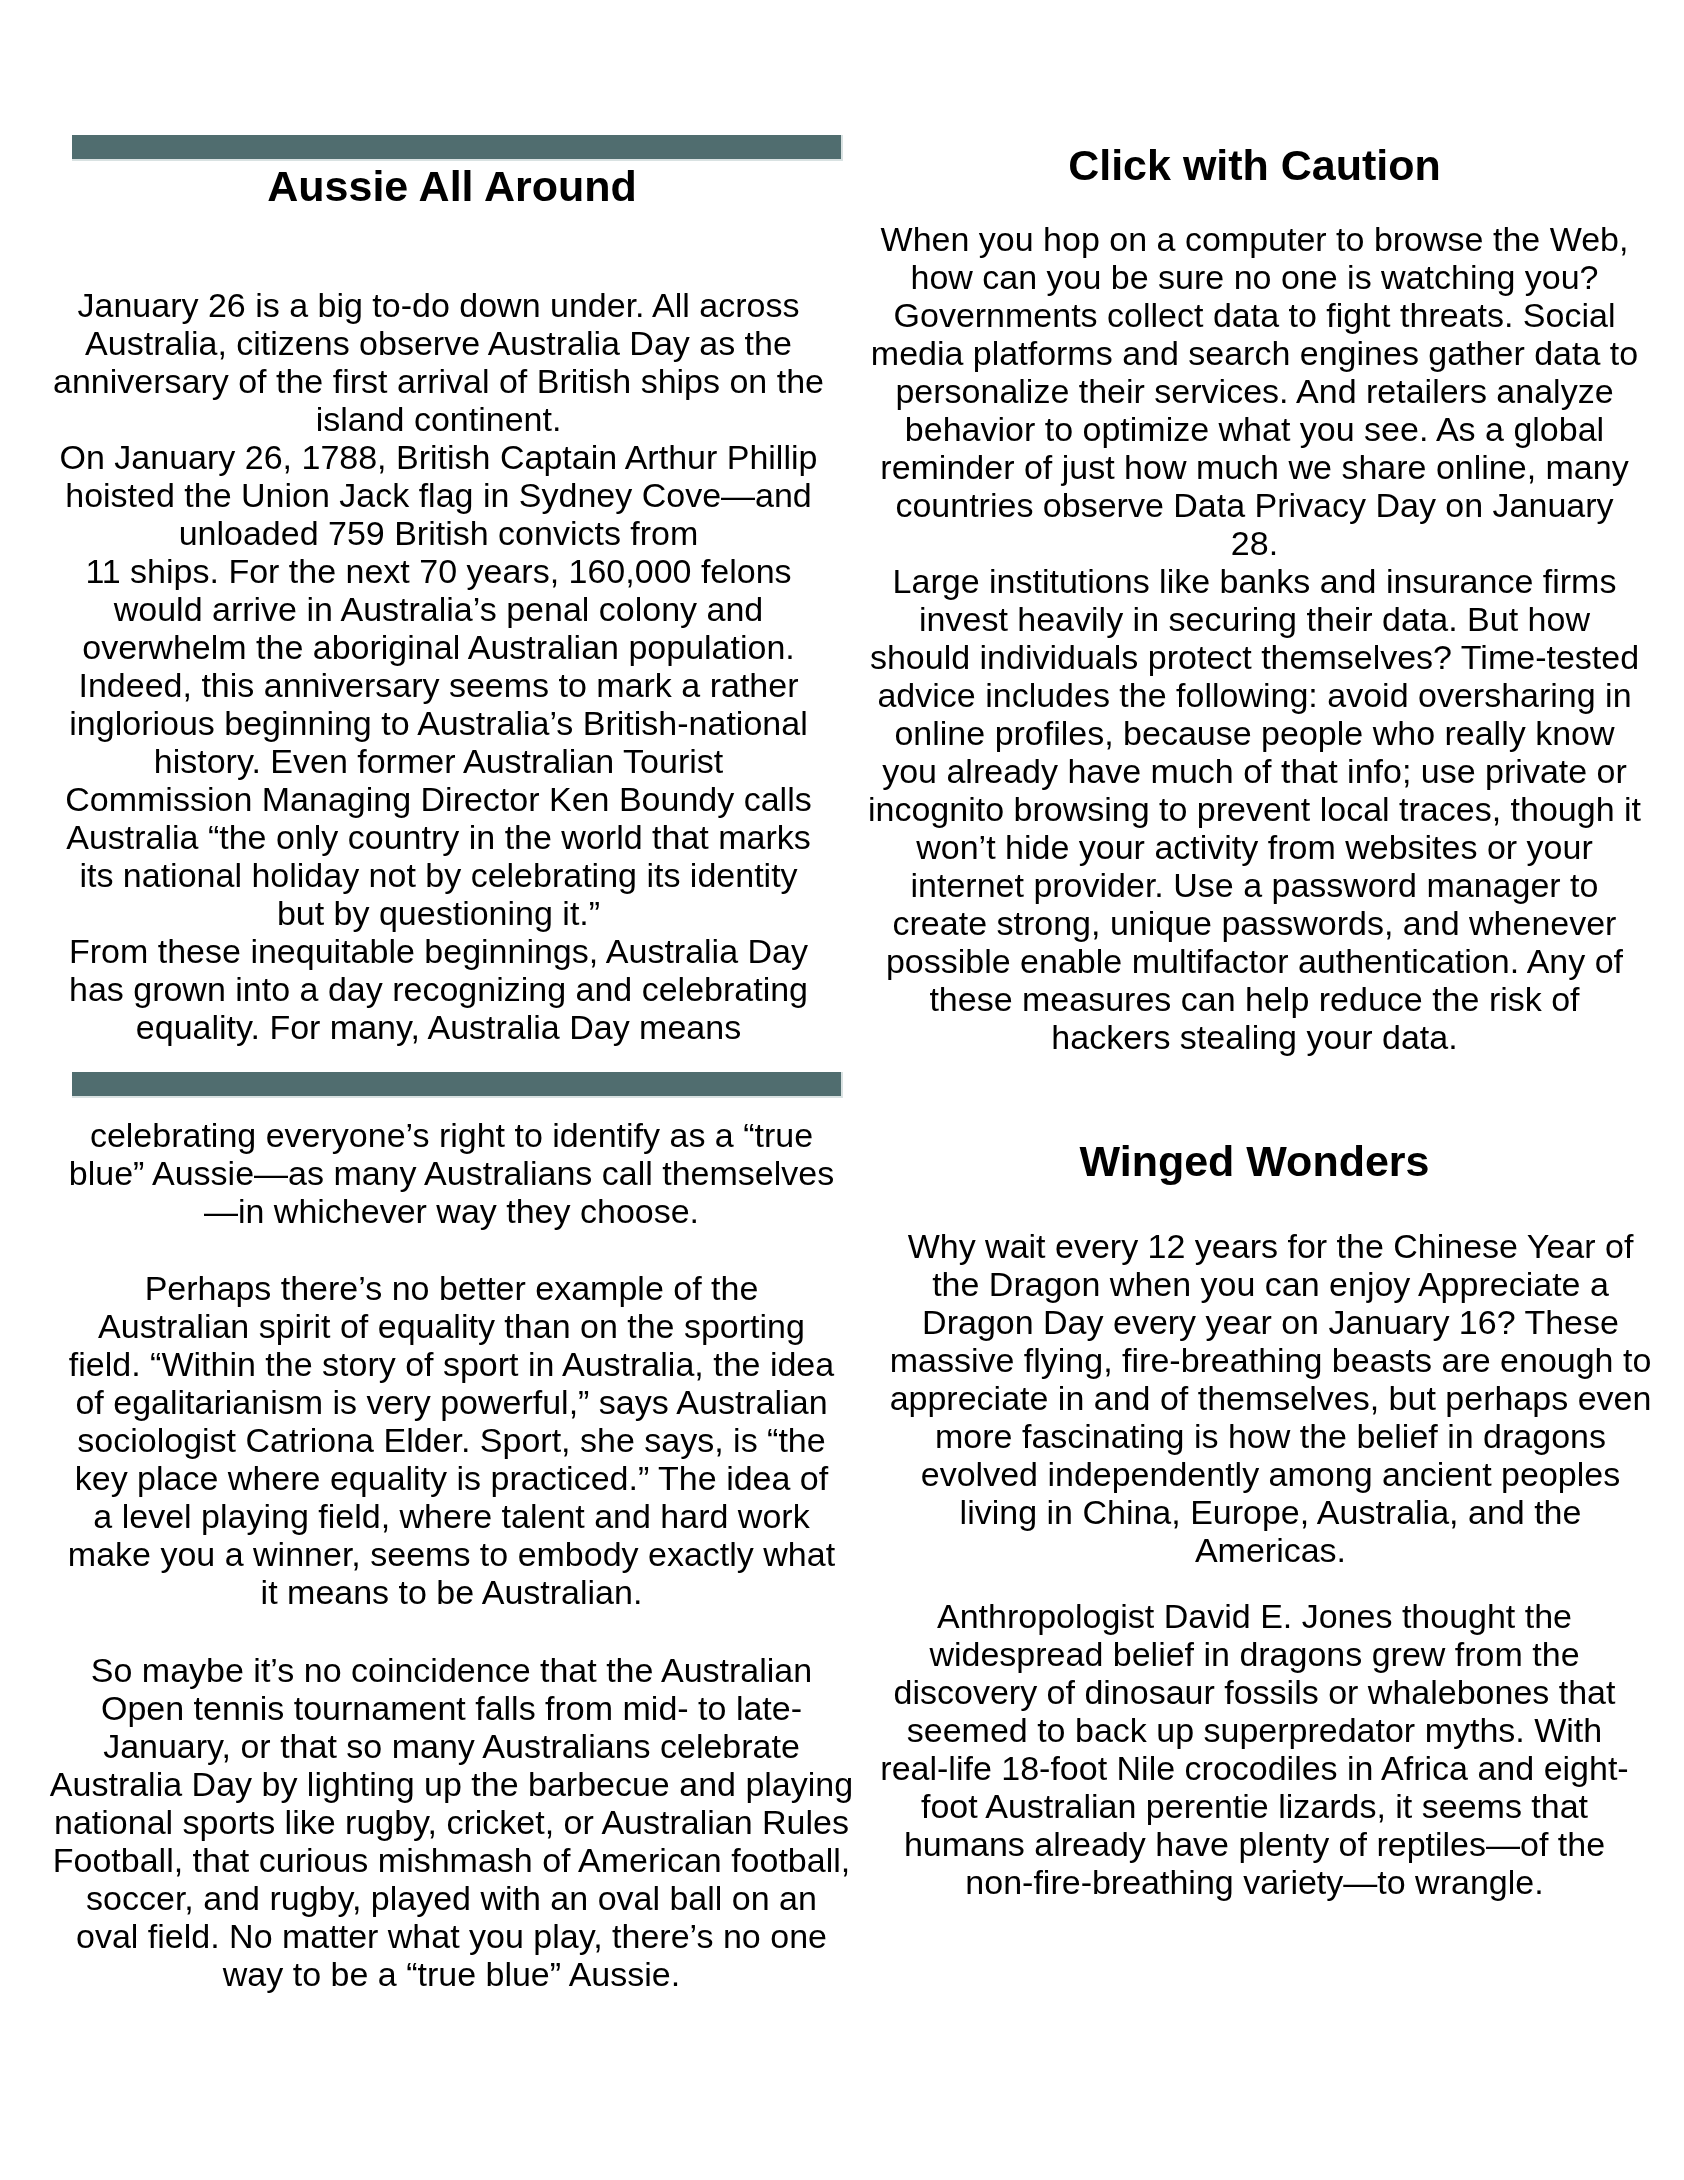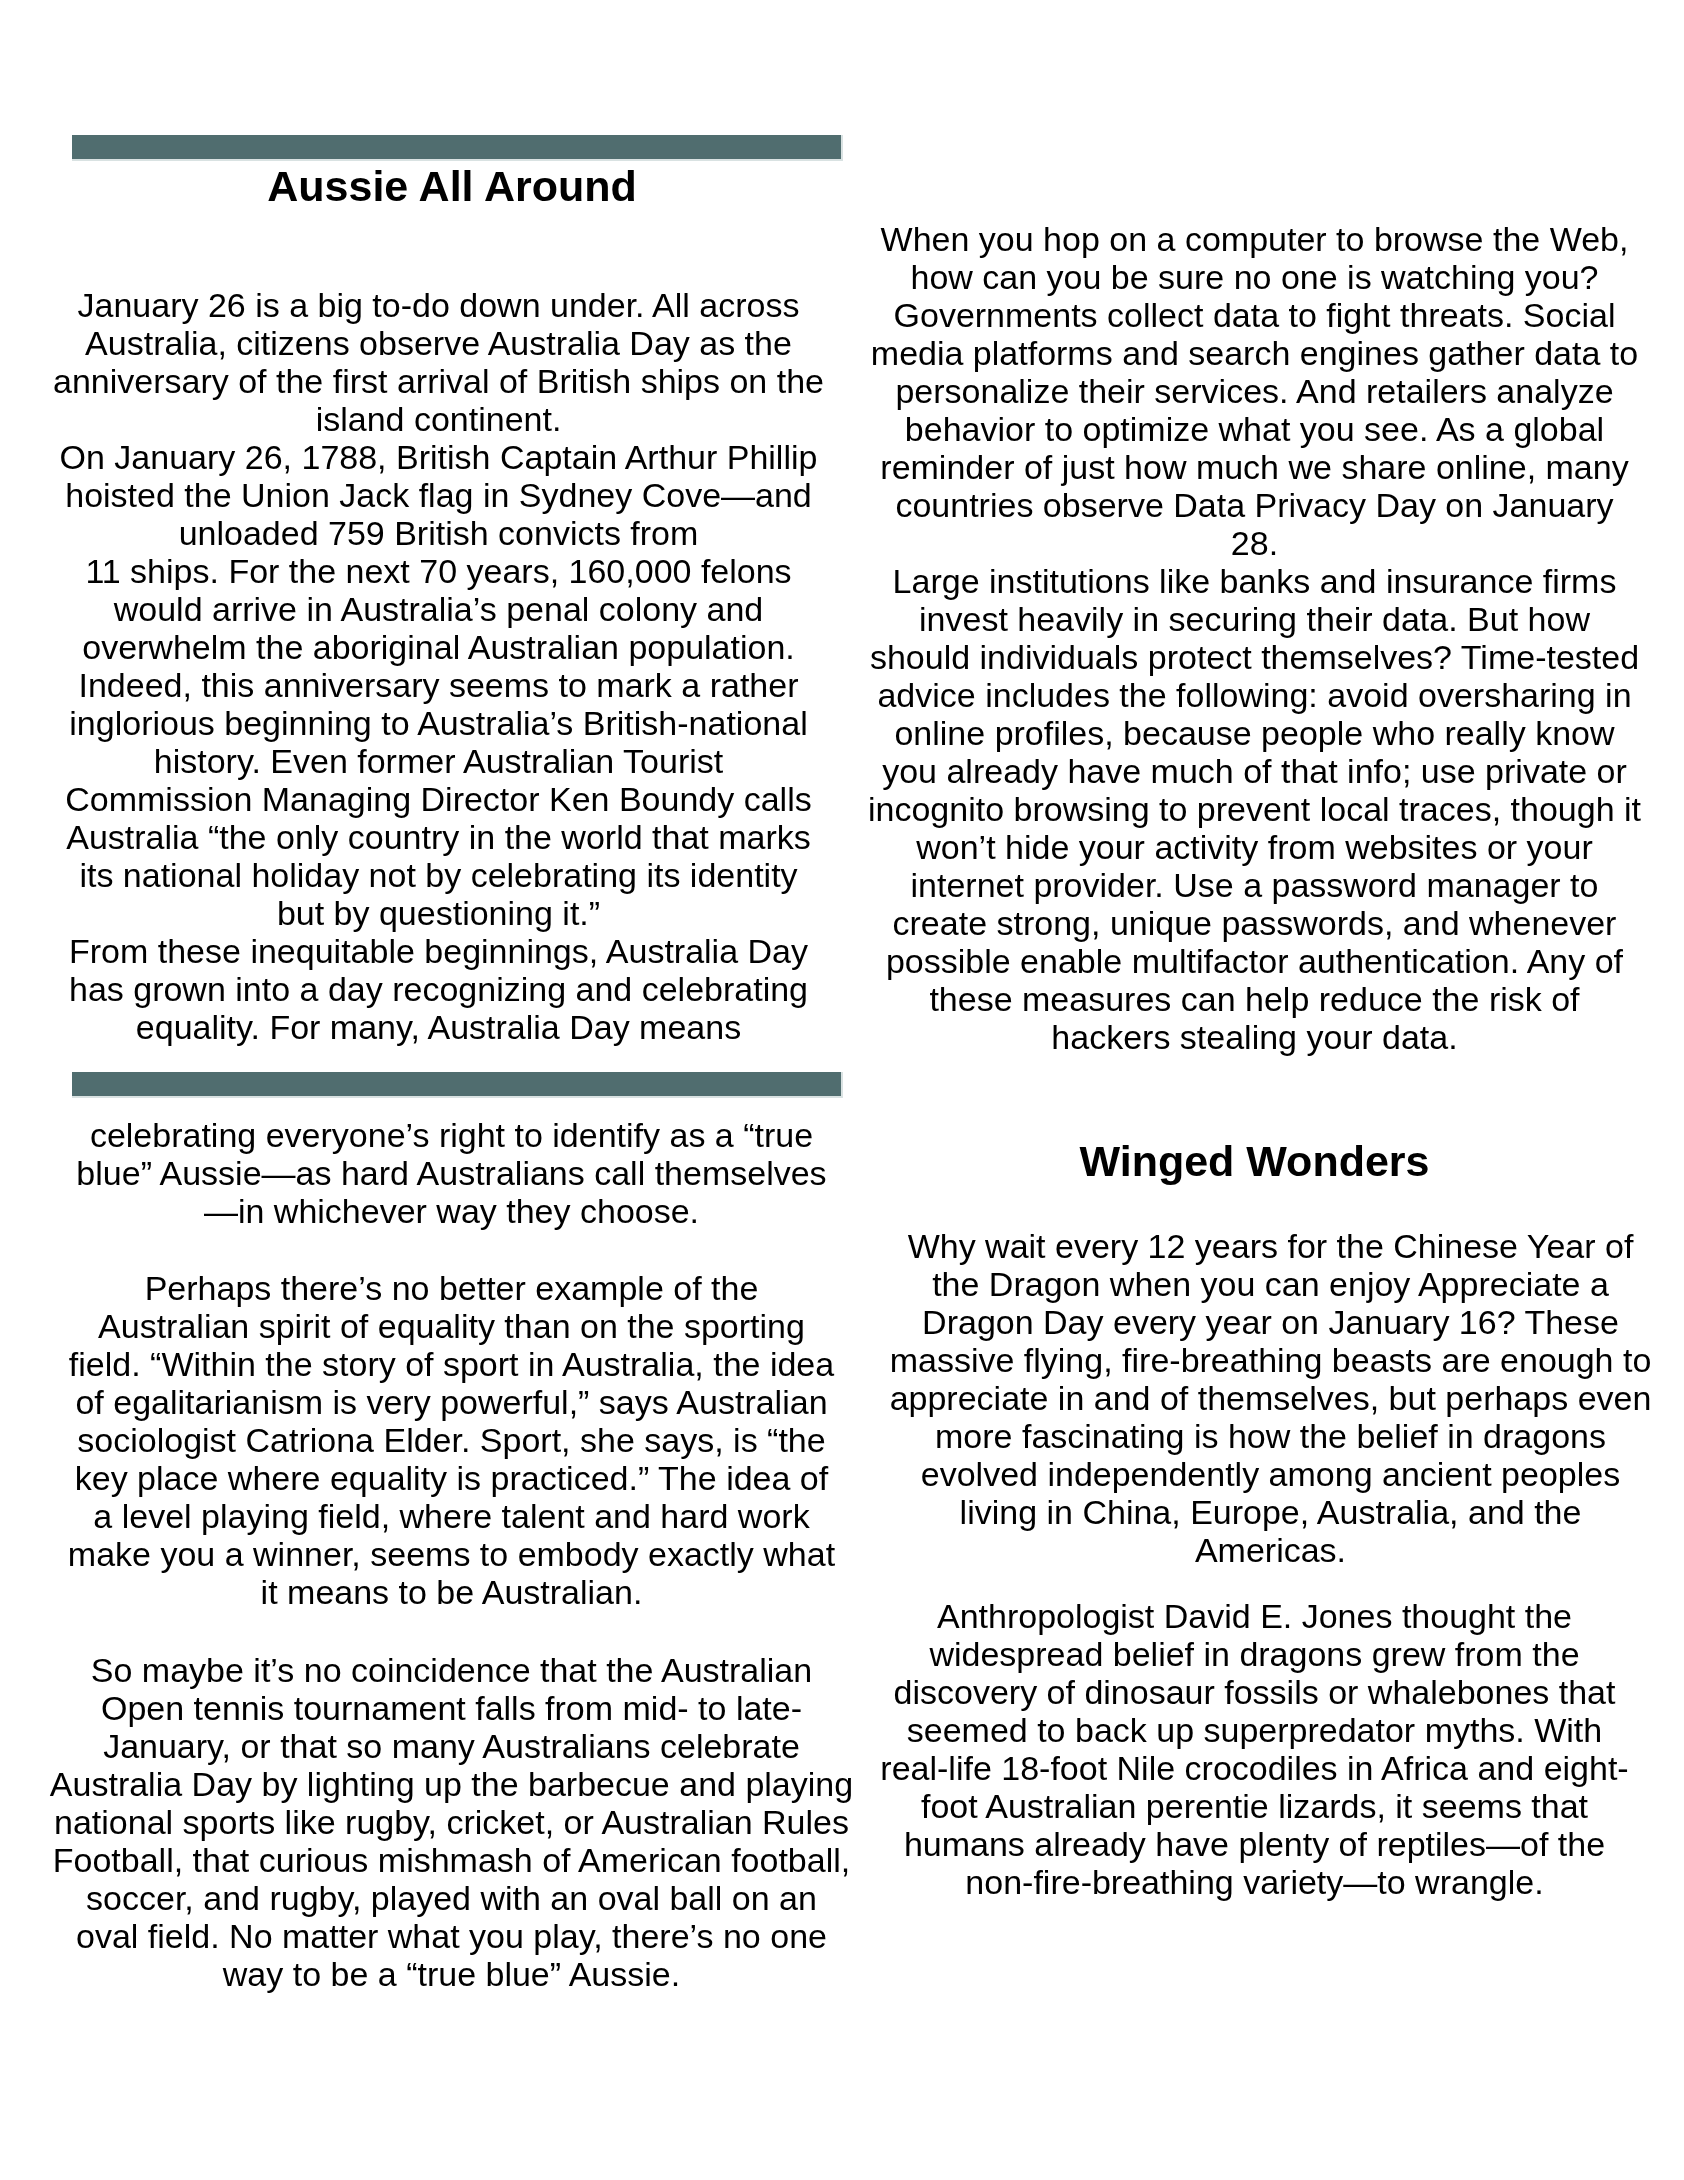--- a/index.html
+++ b/index.html
@@ -78,21 +78,21 @@
 Australia “the only country in the world that marks
 its national holiday not by celebrating its identity
 but by questioning it.”
 From these inequitable beginnings, Australia Day
 has grown into a day recognizing and celebrating
 equality. For many, Australia Day means</p>
 
   <div id="bar-middle" class="accent-bar" style="background: rgb(80, 109, 111);"></div>
 
   <p id="p-aussie-2" class="body-text">celebrating everyone’s right to identify as a “true
-blue” Aussie—as hard Australians call themselves
+blue” Aussie—as many Australians call themselves
 —in whichever way they choose.</p>
 
   <p id="p-aussie-4" class="body-text">So maybe it’s no coincidence that the Australian
 Open tennis tournament falls from mid- to late-
 January, or that so many Australians celebrate
 Australia Day by lighting up the barbecue and playing
 national sports like rugby, cricket, or Australian Rules
 Football, that curious mishmash of American football,
 soccer, and rugby, played with an oval ball on an
 oval field. No matter what you play, there’s no one
@@ -101,20 +101,21 @@
   <p id="p-aussie-3" class="body-text">Perhaps there’s no better example of the
 Australian spirit of equality than on the sporting
 field. “Within the story of sport in Australia, the idea
 of egalitarianism is very powerful,” says Australian
 sociologist Catriona Elder. Sport, she says, is “the
 key place where equality is practiced.” The idea of
 a level playing field, where talent and hard work
 make you a winner, seems to embody exactly what
 it means to be Australian.</p>
 
+  <h1 id="h-click" class="headline">Click with Caution</h1>
 
   <p id="p-click-1" class="body-text">When you hop on a computer to browse the Web,
 how can you be sure no one is watching you?
 Governments collect data to fight threats. Social
 media platforms and search engines gather data to
 personalize their services. And retailers analyze
 behavior to optimize what you see. As a global
 reminder of just how much we share online, many
 countries observe Data Privacy Day on January
 28.

